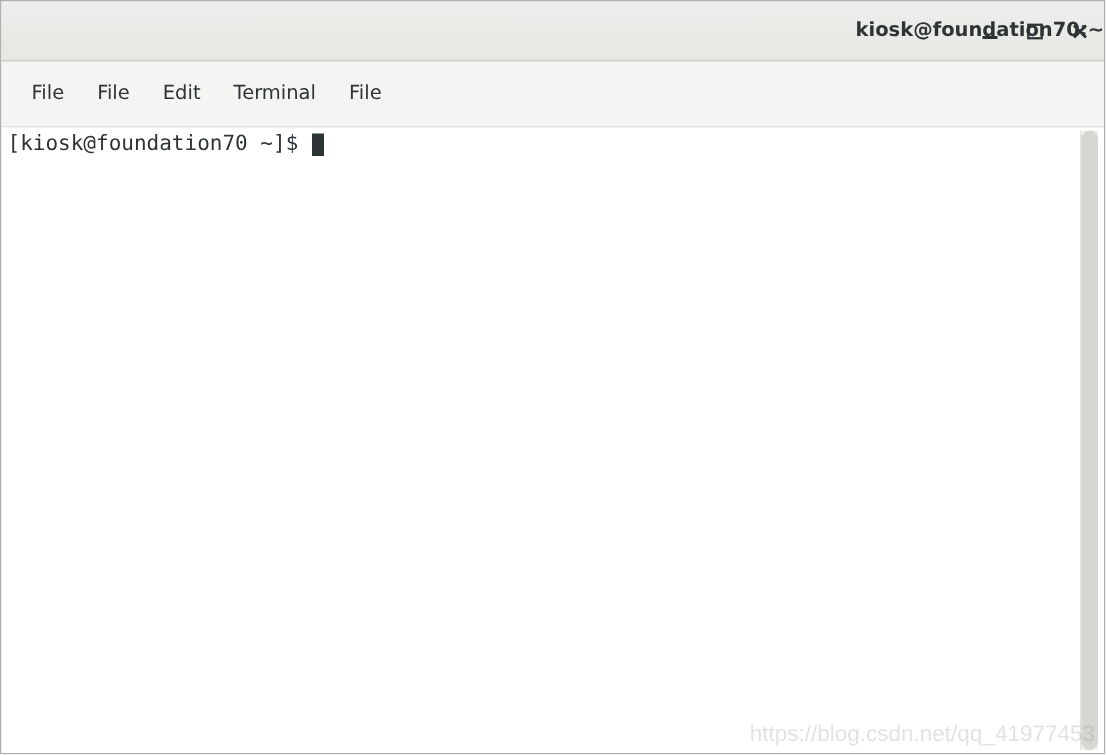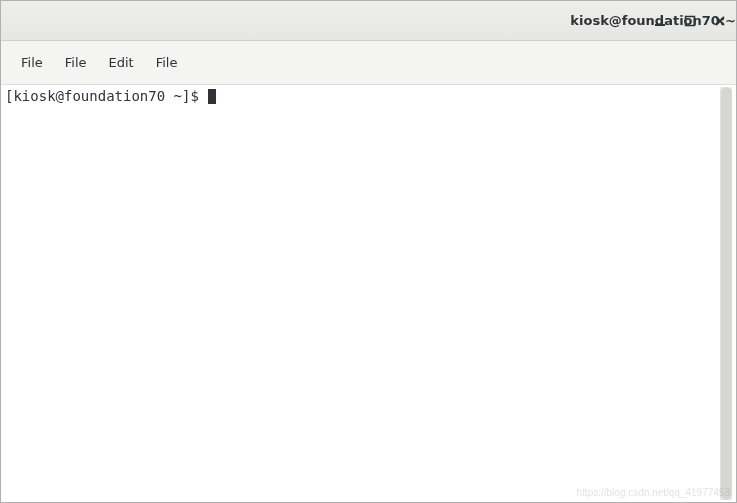--- a/index.html
+++ b/index.html
@@ -109,21 +109,21 @@
       width: 100%;
       height: 100%;
       background: #d6d6d2;
       border-radius: 6px;
     }
     .watermark {
       position: absolute;
       right: 6px;
       bottom: 4px;
       font-family: sans-serif;
-      font-size: 10px;
+      font-size: 15px;
       color: rgba(140,140,140,0.25);
       pointer-events: none;
     }
   </style>
 </head>
 <body>
 
 <div class="window">
 
   <div class="titlebar">
@@ -144,20 +144,21 @@
             <path d="M2 2 L10 10 M10 2 L2 10" stroke="#2e3436" stroke-width="1.8"></path>
           </svg>
       </div>
     </div>
   </div>
 
   <div class="menubar">
     <div class="menu-item">File</div>
     <div class="menu-item">File</div>
     <div class="menu-item">Edit</div>
+    <div class="menu-item">Terminal</div>
     <div class="menu-item">File</div>
   </div>
 
   <div class="terminal-body">
     <div class="terminal-content">
       <div class="prompt-line"><span>[kiosk@foundation70 ~]$ </span><span class="cursor-block"></span></div>
     </div>
     <div class="scrollbar">
       <div class="scrollbar-thumb"></div>
     </div>

